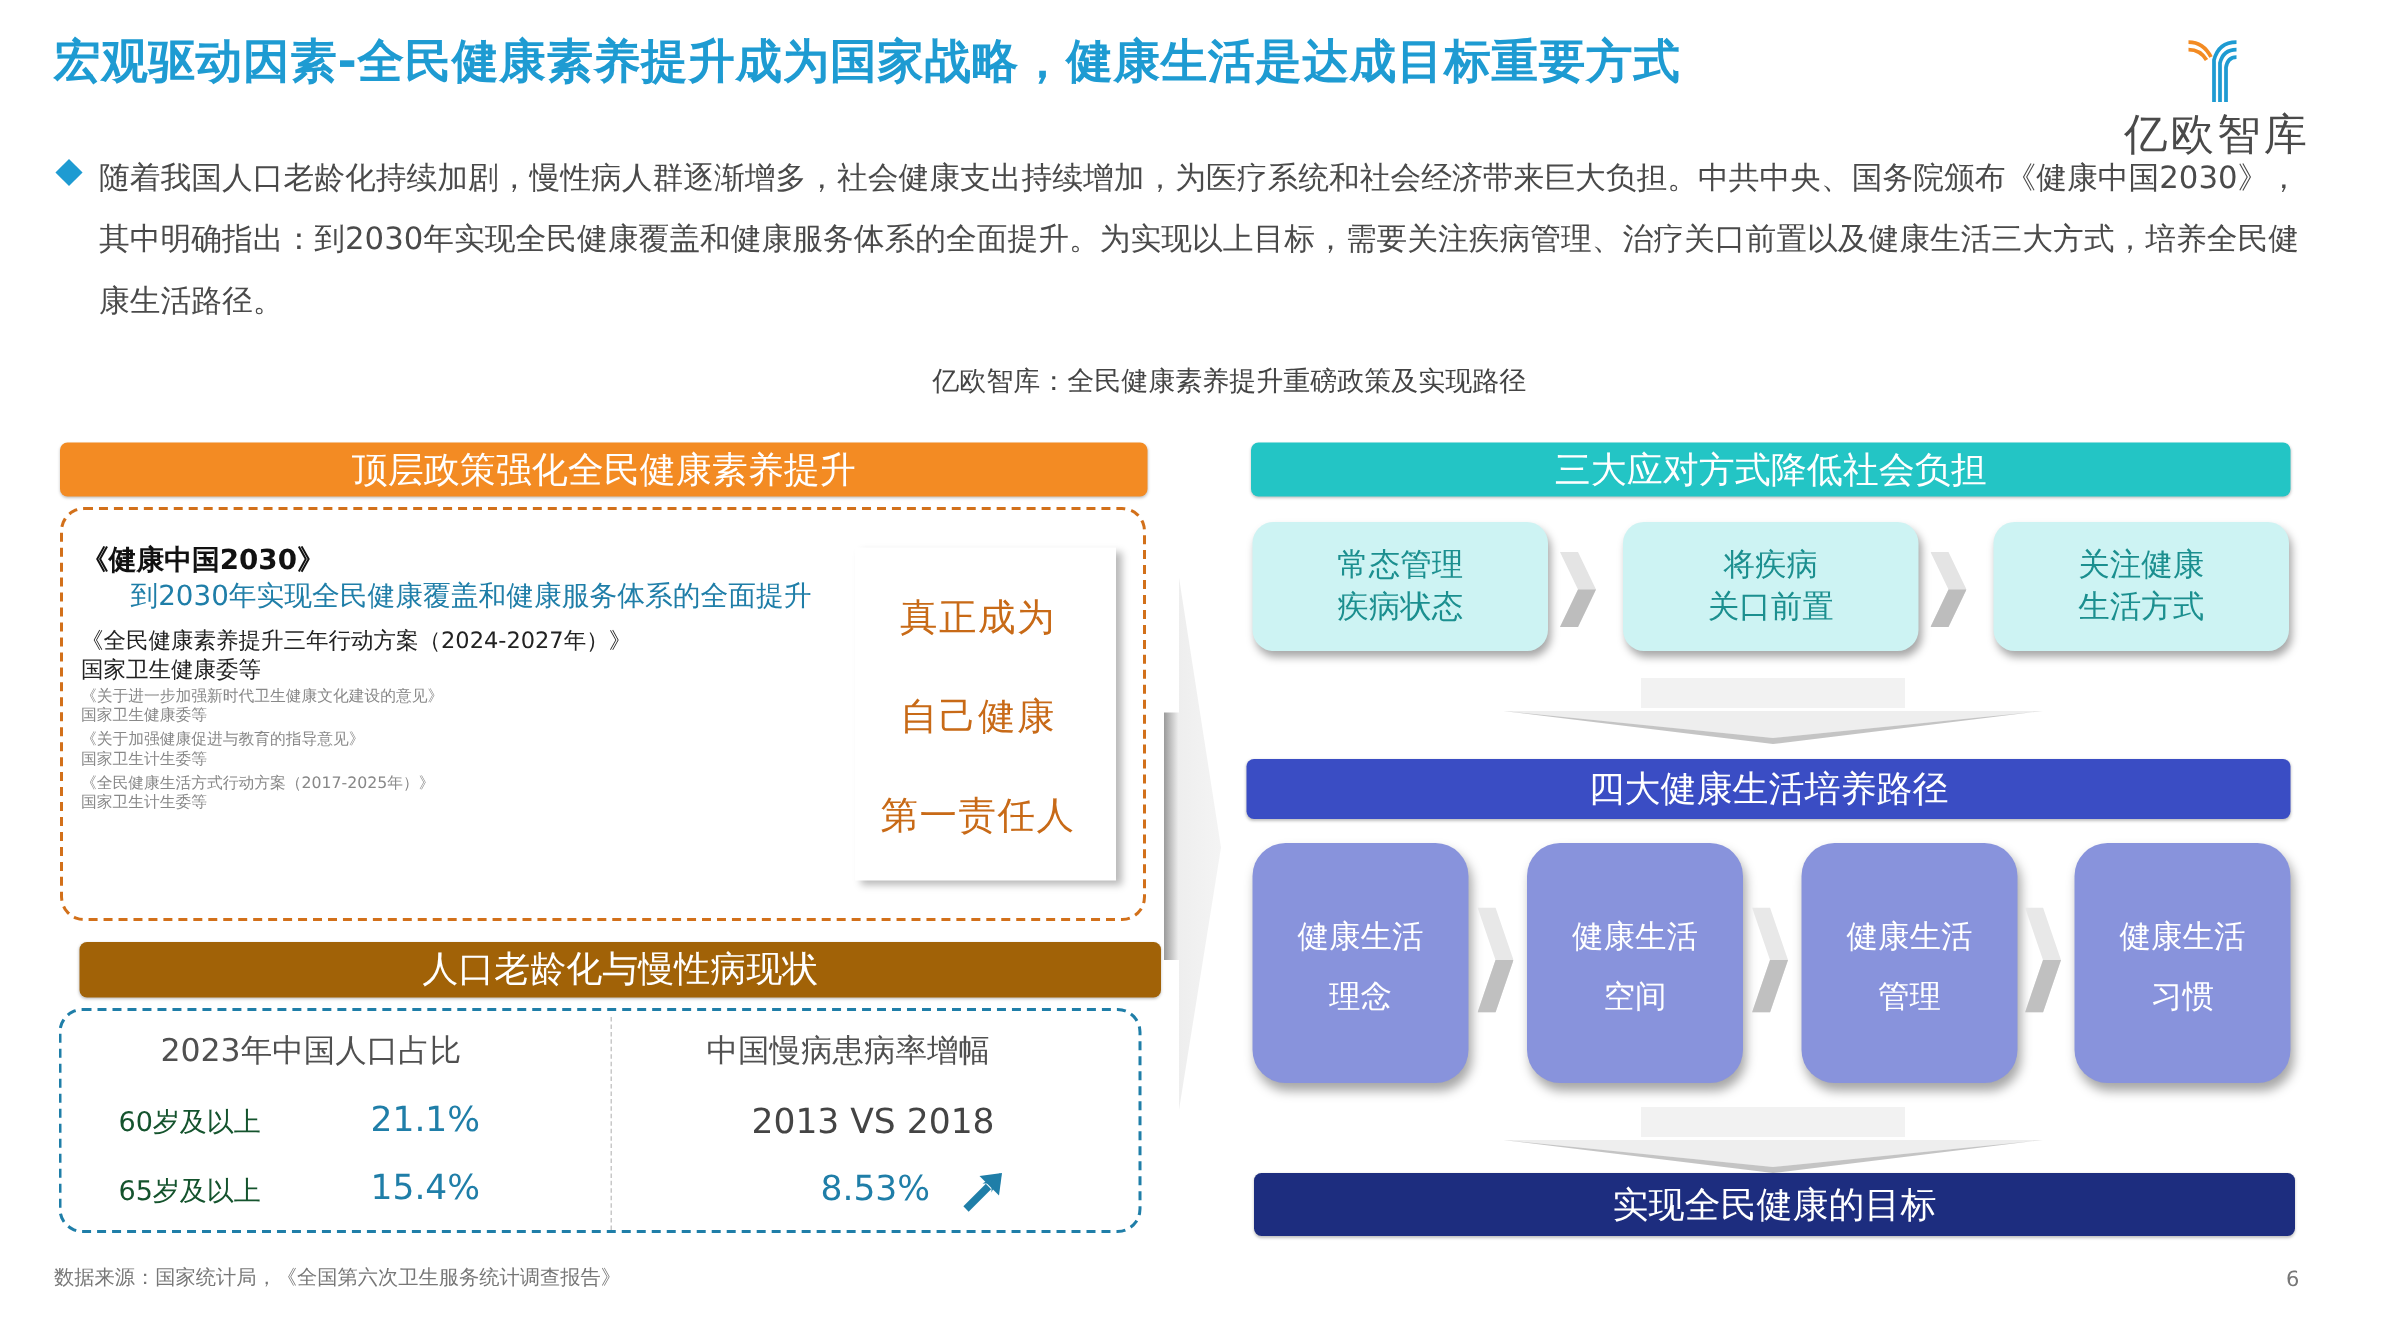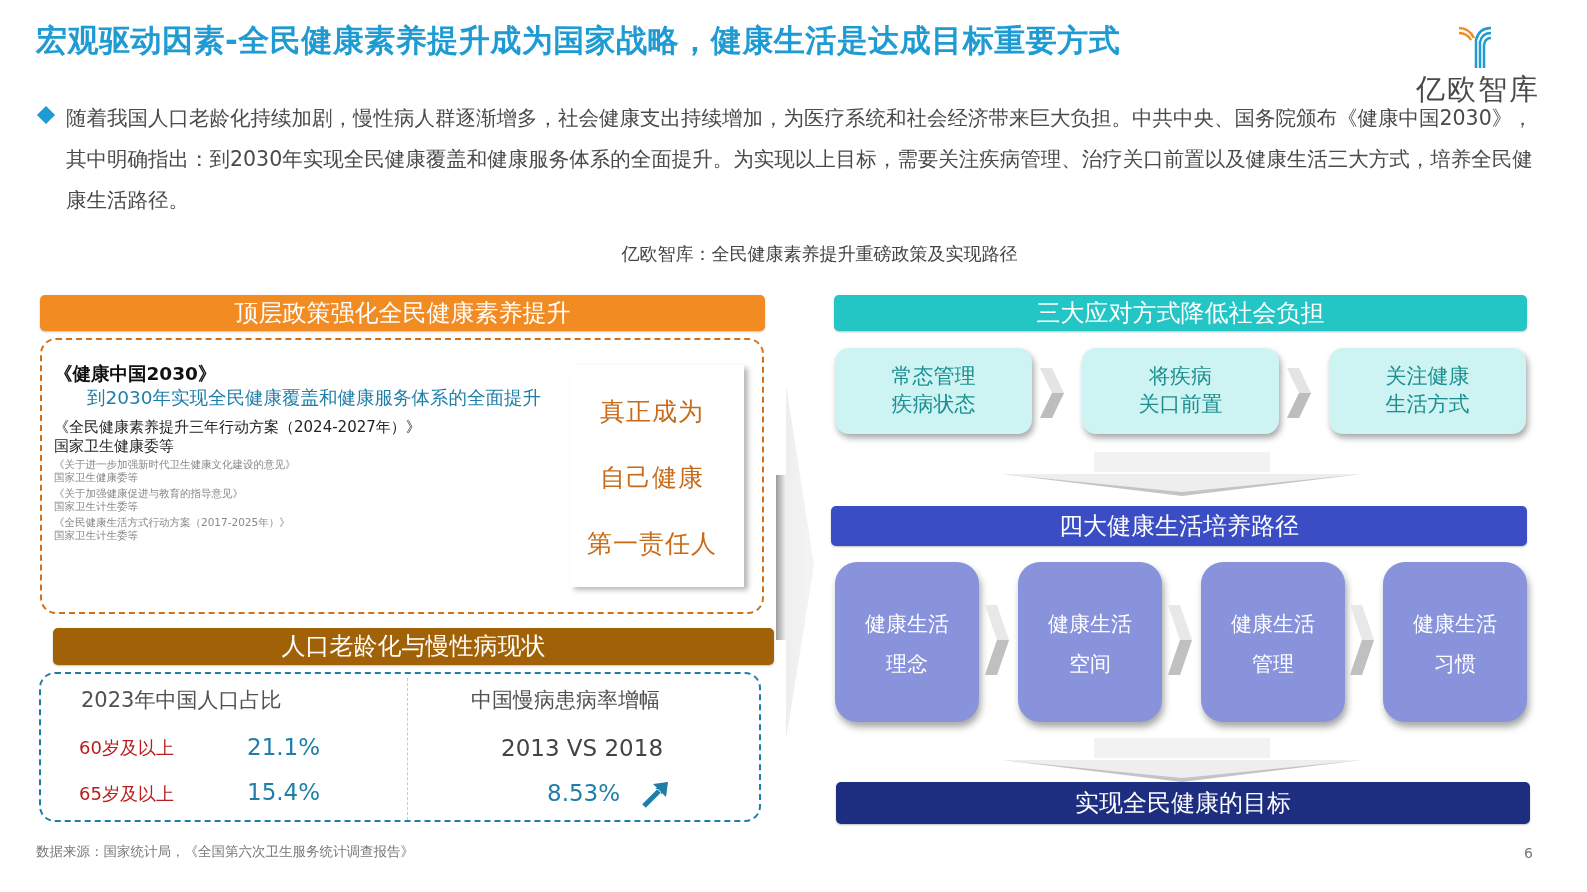--- a/index.html
+++ b/index.html
@@ -33,21 +33,21 @@
   .p-small { margin-top: 2px; }
   .p-small .t { font-size: 10.5px; color: #888; line-height: 14px; }
   .p-small .o { font-size: 10.5px; color: #888; line-height: 13px; }
 
   .slogan-card { position: absolute; left: 570px; top: 365px; width: 174px; height: 222px; background: #fff; box-shadow: 4px 3px 5px rgba(0,0,0,0.28); }
   .slogan-line { position: absolute; left: 0; width: 164px; text-align: center; font-size: 25px; color: #c86a17; letter-spacing: 1px; }
 
   .stats-box { position: absolute; left: 39px; top: 672px; width: 722px; height: 150px; border: 2px dashed #1f7ea8; border-radius: 16px; }
   .stats-divider { position: absolute; left: 366px; top: 4px; height: 142px; border-left: 1px dashed #c8c8c8; }
   .stat-title { position: absolute; font-size: 21px; color: #505050; }
-  .stat-label { position: absolute; font-size: 18px; color: #b91c1c; }
+  .stat-label { position: absolute; font-size: 18px; color: #14532d; }
   .stat-value { position: absolute; font-size: 23px; color: #1f7ea8; }
   .stat-compare { position: absolute; font-size: 23px; color: #444; }
   .up-arrow { position: absolute; left: 600px; top: 105px; width: 30px; height: 30px; }
 
   
   .center-arrow { position: absolute; left: 774px; top: 385px; width: 40px; height: 355px; }
 
   
   .banner-teal { left: 834px; top: 295px; width: 693px; height: 36px; line-height: 36px; background: #23c5c5; font-size: 24px; }
   .banner-indigo { left: 831px; top: 506px; width: 696px; height: 40px; line-height: 40px; background: #3a4dc4; font-size: 24px; }
@@ -112,21 +112,21 @@
   <div class="slogan-line" style="top:30px">真正成为</div>
   <div class="slogan-line" style="top:96px">自己健康</div>
   <div class="slogan-line" style="top:162px">第一责任人</div>
 </div>
 
 <div class="banner banner-blue">人口老龄化与慢性病现状</div>
 
 <div class="stats-box">
   <div class="stats-divider"></div>
 
-  <div class="stat-title" style="left:40px;top:12px">2023年中国人口占比</div>
+  <div class="stat-title" style="left:66px;top:12px">2023年中国人口占比</div>
   <div class="stat-label" style="left:38px;top:62px">60岁及以上</div>
   <div class="stat-value" style="left:206px;top:60px">21.1%</div>
   <div class="stat-label" style="left:38px;top:108px">65岁及以上</div>
   <div class="stat-value" style="left:206px;top:105px">15.4%</div>
 
   <div class="stat-title" style="left:430px;top:12px">中国慢病患病率增幅</div>
   <div class="stat-compare" style="left:460px;top:61px">2013 VS 2018</div>
   <div class="stat-value" style="left:506px;top:106px">8.53%</div>
   <svg class="up-arrow" viewBox="0 0 30 30">
     <path d="M3 27 L20 10 L14 10 L26 3 L20 16 L20 10" fill="#1f7ea8"></path>

